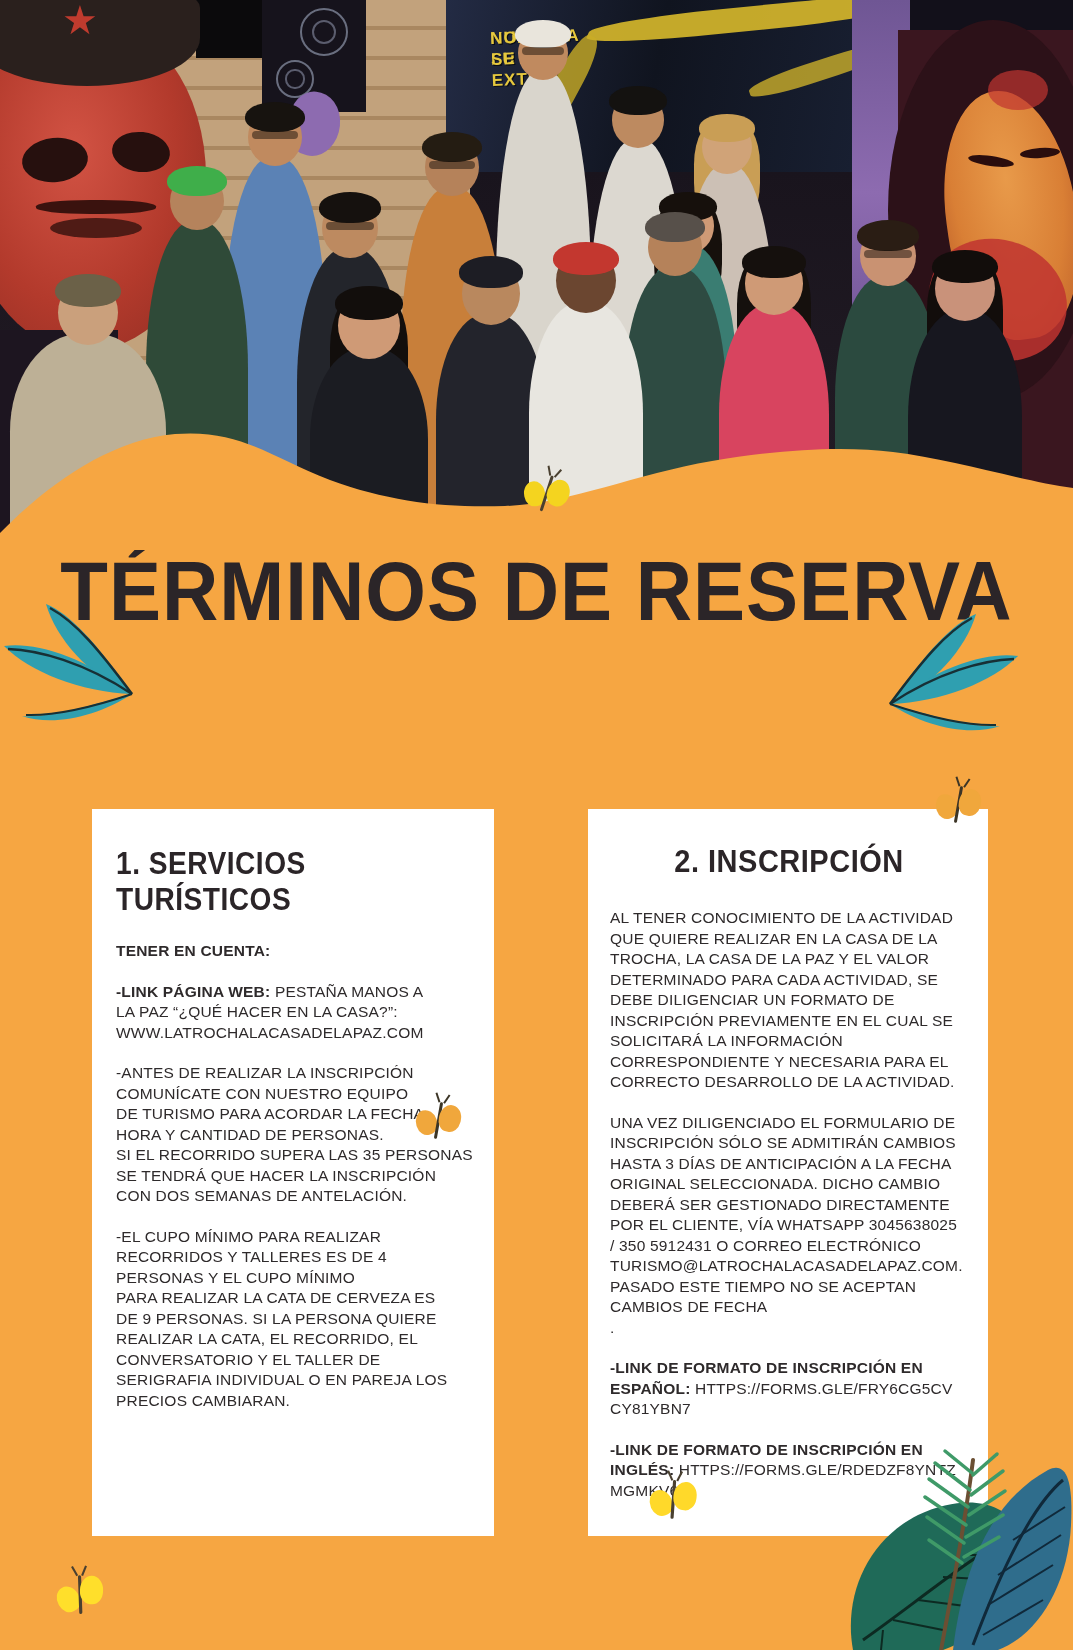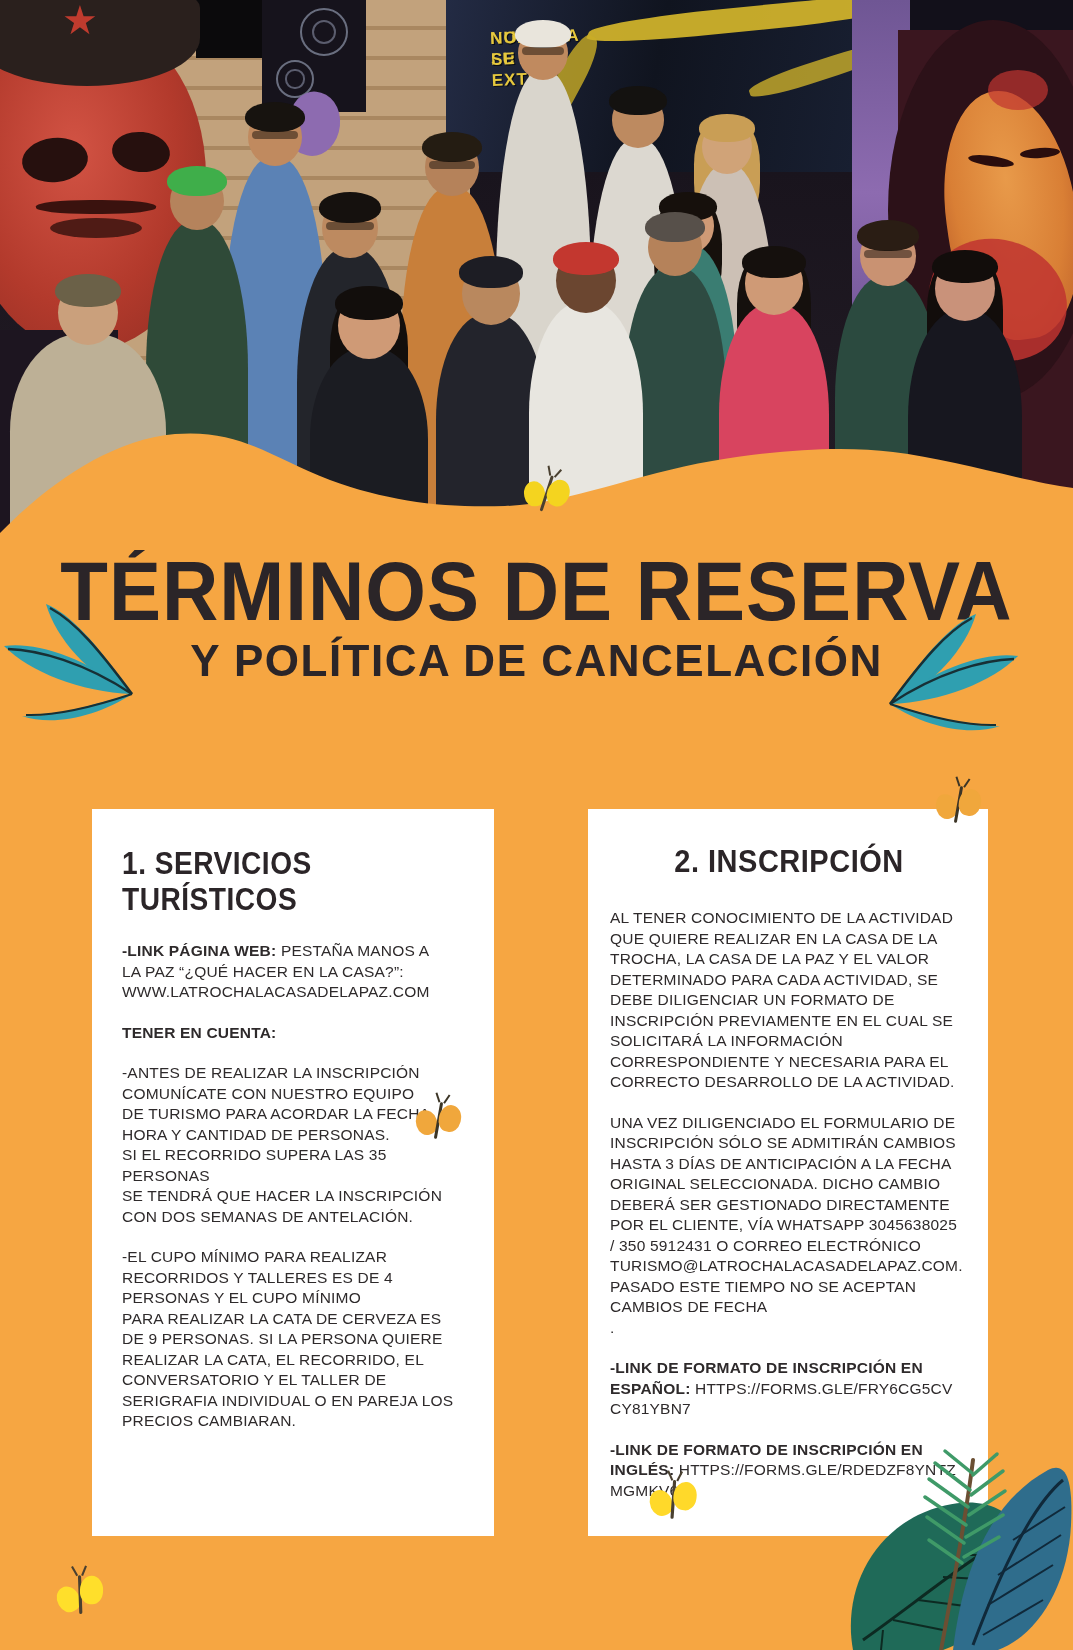--- a/index.html
+++ b/index.html
@@ -46,21 +46,21 @@
 
   
   .title1{position:absolute;left:0;right:0;top:546px;margin:0;text-align:center;font-size:78px;font-weight:bold;letter-spacing:1px;color:#2b2528;transform:scaleY(1.06);}
   .title2{position:absolute;left:0;right:0;top:636px;margin:0;text-align:center;font-size:44px;font-weight:bold;letter-spacing:1.5px;color:#2b2528;}
 
   
   .leaves-left{position:absolute;left:0;top:596px;}
   .leaves-right{position:absolute;left:882px;top:606px;transform:scaleX(-1);}
 
   
-  .card{position:absolute;top:809px;height:727px;background:#ffffff;box-sizing:border-box;padding:36px 20px 0 30px;}
+  .card{position:absolute;top:809px;height:727px;background:#ffffff;box-sizing:border-box;padding:36px 20px 0 24px;}
   .card-left{left:92px;width:402px;}
   .card-right{left:588px;width:400px;padding-left:22px;}
   .card h2{margin:0 0 30px 0;font-size:29px;font-weight:bold;letter-spacing:.5px;color:#2b2528;}
   .card-left h2{transform:scale(.97,1.1);transform-origin:left top;}
   .card-right h2{text-align:center;transform:scaleY(1.1);}
   .card p{margin:0 0 20px 0;font-size:15.5px;line-height:20.5px;letter-spacing:.2px;color:#2e2a2b;white-space:pre-line;overflow-wrap:anywhere;}
   .card p strong{font-weight:bold;}
 
   
   .bfly{position:absolute;width:46px;height:44px;z-index:7;}
@@ -178,21 +178,20 @@
         <div style="left: 718.9px; top: 304.2px; width: 110.2px; height: 245.8px; background: rgb(216, 68, 95); border-radius: 45% 45% 0px 0px;"></div>
         <div style="left: 745px; top: 252px; width: 58px; height: 62.64px; background: rgb(207, 154, 118); border-radius: 50%;"></div>
         <div style="left: 742px; top: 246px; width: 64px; height: 31.9px; background: rgb(21, 16, 13); border-radius: 50% 50% 45% 45%;"></div>
       </div>
     <svg class="wave" width="1073" height="151" viewBox="0 0 1073 151">
       <path d="M0,133 C40,92 105,40 175,34 C240,29 268,56 330,80 C390,102 445,108 505,106 C568,104 635,74 712,61 C782,49 845,46 893,52 C952,59 1022,81 1073,88 L1073,151 L0,151 Z" fill="#F6A642"></path>
     </svg>
   </div>
 
   <h1 class="title1">TÉRMINOS DE RESERVA</h1>
-  <h2 class="title2">Y POLÍTICA DE CANCELACIÓN</h2>
 
   <svg class="leaves-left" width="140" height="132" viewBox="0 0 140 132">
     <path d="M132,98 C95,45 70,18 46,8 C56,42 88,80 132,98 Z" fill="#2f9fb0"></path>
     <path d="M132,98 C100,55 76,26 50,12" stroke="#173036" stroke-width="2.5" fill="none"></path>
     <path d="M132,98 C80,58 34,46 4,50 C30,76 80,96 132,98 Z" fill="#2f9fb0"></path>
     <path d="M132,98 C84,66 38,54 8,53" stroke="#173036" stroke-width="2.5" fill="none"></path>
     <path d="M132,98 C88,110 50,122 22,120 C54,131 98,120 132,98 Z" fill="#2f9fb0"></path>
     <path d="M132,98 C90,112 54,120 26,119" stroke="#173036" stroke-width="2" fill="none"></path>
   </svg>
   <svg class="leaves-right" width="140" height="132" viewBox="0 0 140 132">
@@ -200,24 +199,24 @@
     <path d="M132,98 C100,55 76,26 50,12" stroke="#173036" stroke-width="2.5" fill="none"></path>
     <path d="M132,98 C80,58 34,46 4,50 C30,76 80,96 132,98 Z" fill="#2f9fb0"></path>
     <path d="M132,98 C84,66 38,54 8,53" stroke="#173036" stroke-width="2.5" fill="none"></path>
     <path d="M132,98 C88,110 50,122 22,120 C54,131 98,120 132,98 Z" fill="#2f9fb0"></path>
     <path d="M132,98 C90,112 54,120 26,119" stroke="#173036" stroke-width="2" fill="none"></path>
   </svg>
 
   <article class="card card-left">
     <h2>1. SERVICIOS TURÍSTICOS</h2>
     <div class="paras">
+        <p><strong>TENER EN CUENTA:</strong></p>
         <p><strong>-LINK PÁGINA WEB:</strong><span> PESTAÑA MANOS A
 LA PAZ “¿QUÉ HACER EN LA CASA?”:
 WWW.LATROCHALACASADELAPAZ.COM</span></p>
-        <p><strong>TENER EN CUENTA:</strong></p>
         <p><span>-ANTES DE REALIZAR LA INSCRIPCIÓN
 COMUNÍCATE CON NUESTRO EQUIPO
 DE TURISMO PARA ACORDAR LA FECHA,
 HORA Y CANTIDAD DE PERSONAS.
 SI EL RECORRIDO SUPERA LAS 35 PERSONAS
 SE TENDRÁ QUE HACER LA INSCRIPCIÓN
 CON DOS SEMANAS DE ANTELACIÓN.</span></p>
         <p><span>-EL CUPO MÍNIMO PARA REALIZAR
 RECORRIDOS Y TALLERES ES DE 4
 PERSONAS Y EL CUPO MÍNIMO

